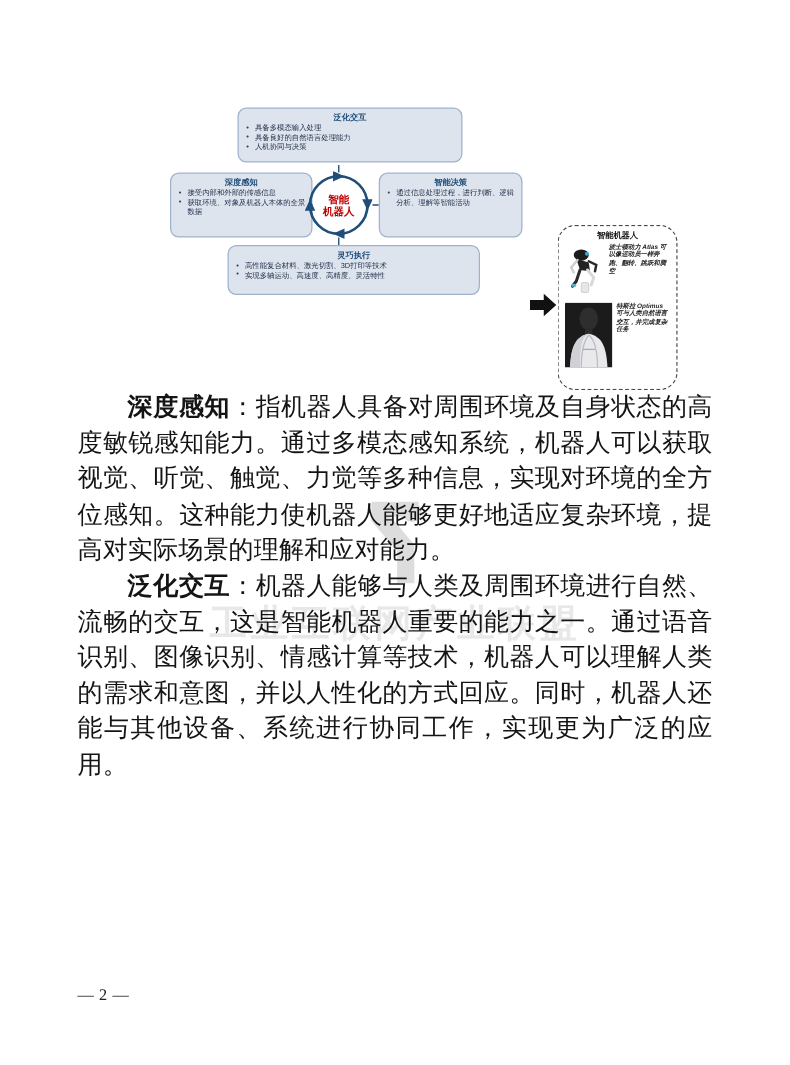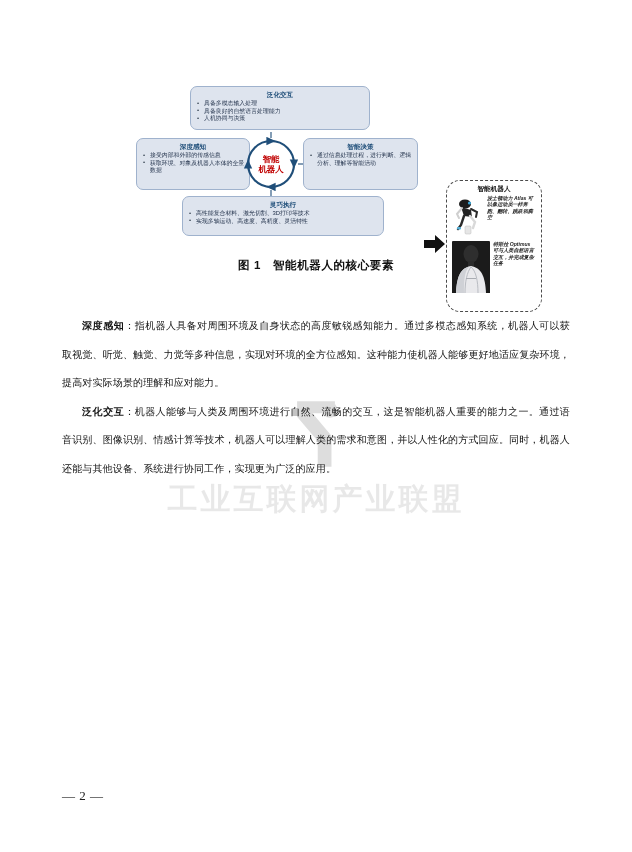--- a/index.html
+++ b/index.html
@@ -206,21 +206,21 @@
 
   
   #body-text {
     position: absolute;
     left: 62px;
     top: 312px;
     width: 508px;
   }
   .para {
     margin: 0;
-    font-size: 10px;
+    font-size: 20px;
     line-height: 28.6px;
     text-align: justify;
     text-justify: inter-ideograph;
     text-indent: 2em;
     color: #141414;
     letter-spacing: .15px;
   }
   .para .lead {
     font-weight: bold;
     letter-spacing: .4px;
@@ -349,21 +349,20 @@
             <path d="M19 26 C24 30 26 40 26 52" stroke="#b9bcc2" stroke-width="1" fill="none"></path>
             <path d="M19 26 C15 31 13 41 13 52" stroke="#b9bcc2" stroke-width="1" fill="none"></path>
             <rect x="14" y="37" width="10" height="1" fill="#a9acb2"></rect>
           </svg>
         </div>
         <div class="robot-caption">特斯拉 Optimus 可与人类自然语言交互，并完成复杂任务</div>
       </div>
     </div>
   </div>
 
-  <div id="fig-caption">图 1　智能机器人的核心要素</div>
 
   <div id="body-text">
     <p class="para"><span class="lead">深度感知</span><span>：指机器人具备对周围环境及自身状态的高度敏锐感知能力。通过多模态感知系统，机器人可以获取视觉、听觉、触觉、力觉等多种信息，实现对环境的全方位感知。这种能力使机器人能够更好地适应复杂环境，提高对实际场景的理解和应对能力。</span></p>
     <p class="para"><span class="lead">泛化交互</span><span>：机器人能够与人类及周围环境进行自然、流畅的交互，这是智能机器人重要的能力之一。通过语音识别、图像识别、情感计算等技术，机器人可以理解人类的需求和意图，并以人性化的方式回应。同时，机器人还能与其他设备、系统进行协同工作，实现更为广泛的应用。</span></p>
   </div>
 
   <div id="page-number">— 2 —</div>
 </div>
 
 </body></html>

